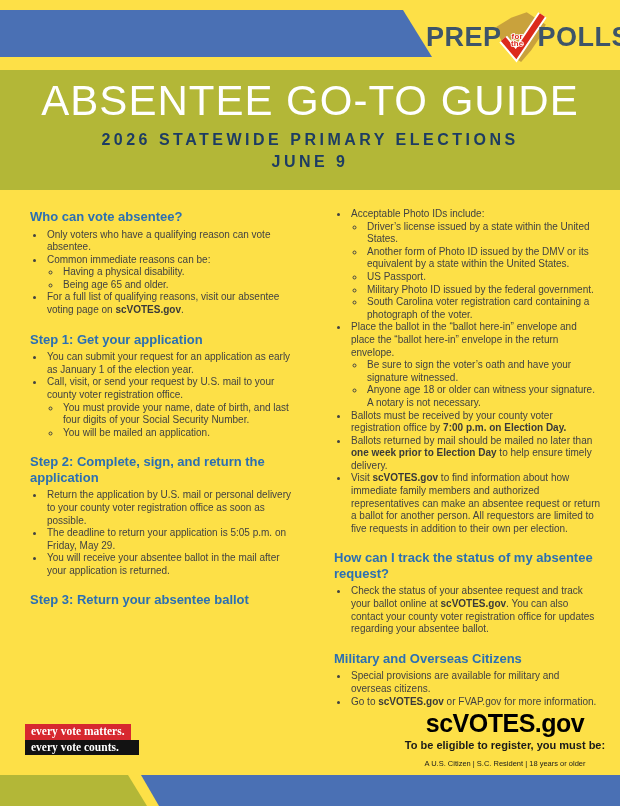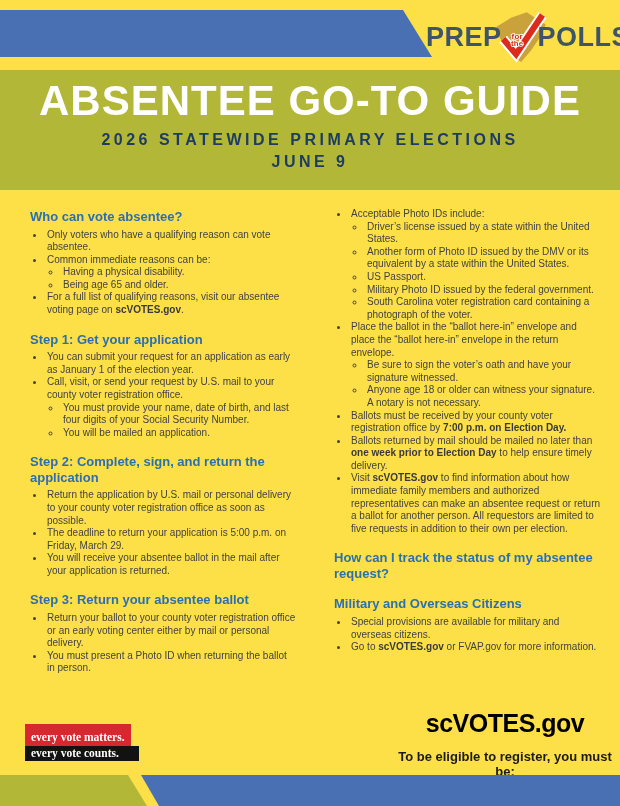--- a/index.html
+++ b/index.html
@@ -11,46 +11,46 @@
         clip-path:polygon(0 0,403px 0,432px 100%,0 100%);}
 
   
   .logo{position:absolute;top:11px;left:426px;height:52px;display:flex;align-items:center;
         color:#3e5469;font-weight:800;font-size:27px;letter-spacing:0.5px;}
   .logo .word{position:relative;z-index:2;}
   .logo svg{width:56px;height:56px;margin:0 -10px;position:relative;z-index:1;top:1px;}
 
   
   .band{position:absolute;top:70px;left:0;width:620px;height:120px;background:#b3b737;text-align:center;}
-  .band .title{color:#ffffff;font-size:42px;font-weight:700;letter-spacing:1px;line-height:46px;margin-top:8px;}
+  .band .title{color:#ffffff;font-size:42px;font-weight:400;letter-spacing:1px;line-height:46px;margin-top:8px;}
   .band .sub{color:#1d3c63;font-size:16px;font-weight:800;letter-spacing:3.5px;margin-top:7px;}
   .band .date{color:#1d3c63;font-size:16px;font-weight:800;letter-spacing:3.5px;margin-top:4px;}
 
   
   .content{position:absolute;top:206px;left:30px;width:576px;display:flex;gap:32px;
         color:#424242;font-size:10px;line-height:12.6px;}
   .col{width:280px;}
   .sec h2{color:#2b6fb3;font-size:13px;line-height:15.5px;font-weight:700;margin:15px 0 4px 0;}
   .sec:first-child h2{margin-top:3px;}
   ul{margin:2px 5px 0 0;padding-left:15px;list-style:disc;}
   ul ul{margin:0;padding-left:14px;list-style:circle;}
   li{padding-left:2px;}
   li::marker{color:#424242;font-size:9px;}
   b{font-weight:700;color:#3a3a3a;}
 
   
   .badge{position:absolute;left:25px;top:724px;display:flex;flex-direction:column;align-items:flex-start;
         font-family:"Liberation Serif",serif;font-weight:700;font-size:11.5px;line-height:12.5px;color:#ffffff;}
-  .badge .r{background:#d7282f;padding:7px 6px 2px 6px;}
+  .badge .r{background:#d7282f;padding:1px 6px 2px 6px;}
   .badge .k{background:#121212;padding:1px 20px 2px 6px;}
 
   
   .brand{position:absolute;right:6px;top:709px;width:218px;text-align:center;color:#000000;}
   .brand .name{font-size:25px;font-weight:800;letter-spacing:-0.5px;line-height:28px;}
-  .brand .t1{font-size:13px;font-weight:700;margin-top:12px;color:#1a1a1a;}
+  .brand .t1{font-size:11px;font-weight:700;margin-top:2px;color:#1a1a1a;}
   .brand .t2{font-size:7.5px;margin-top:8px;color:#1a1a1a;}
 
   
   .stripes{position:absolute;left:0;bottom:0;width:620px;height:31px;}
   .stripe-olive{position:absolute;top:0;left:0;width:620px;height:31px;background:#b3b737;
         clip-path:polygon(0 0,128px 0,147px 100%,0 100%);}
   .stripe-blue{position:absolute;top:0;left:0;width:620px;height:31px;background:#4a70b4;
         clip-path:polygon(141px 0,620px 0,620px 100%,159px 100%);}
 </style>
 </head>
@@ -106,31 +106,27 @@
               <li><span>You will be mailed an application.</span></li>
             </ul>
           </li>
         </ul>
       </div>
 
       <div class="sec">
         <h2>Step 2: Complete, sign, and return the application</h2>
         <ul>
           <li><span>Return the application by U.S. mail or personal delivery to your county voter registration office as soon as possible.</span></li>
-          <li><span>The deadline to return your application is 5:00 p.m. on Friday, March 29.</span></li>
+          <li><span>The deadline to return your application is 5:05 p.m. on Friday, May 29.</span></li>
           <li><span>You will receive your absentee ballot in the mail after your application is returned.</span></li>
         </ul>
       </div>
 
       <div class="sec">
         <h2>Step 3: Return your absentee ballot</h2>
-        <ul>
-          <li><span>Return your ballot to your county voter registration office or an early voting center either by mail or personal delivery.</span></li>
-          <li><span>You must present a Photo ID when returning the ballot in person.</span></li>
-        </ul>
       </div>
 
     </div>
 
     <div class="col">
 
       <div class="sec">
         <ul>
           <li><span>Acceptable Photo IDs include:</span>
             <ul>
@@ -148,20 +144,23 @@
             </ul>
           </li>
           <li><span>Ballots must be received by your county voter registration office by </span><b>7:00 p.m. on Election Day.</b></li>
           <li><span>Ballots returned by mail should be mailed no later than </span><b>one week prior to Election Day</b><span> to help ensure timely delivery.</span></li>
           <li><span>Visit </span><b>scVOTES.gov</b><span> to find information about how immediate family members and authorized representatives can make an absentee request or return a ballot for another person. All requestors are limited to five requests in addition to their own per election.</span></li>
         </ul>
       </div>
 
       <div class="sec">
         <h2>How can I track the status of my absentee request?</h2>
+        <ul>
+          <li><span>Check the status of your absentee request and track your ballot online at </span><b>scVOTES.gov</b><span>. You can also contact your county voter registration office for updates regarding your absentee ballot.</span></li>
+        </ul>
       </div>
 
       <div class="sec">
         <h2>Military and Overseas Citizens</h2>
         <ul>
           <li><span>Special provisions are available for military and overseas citizens.</span></li>
           <li><span>Go to </span><b>scVOTES.gov</b><span> or FVAP.gov for more information.</span></li>
         </ul>
       </div>
 

